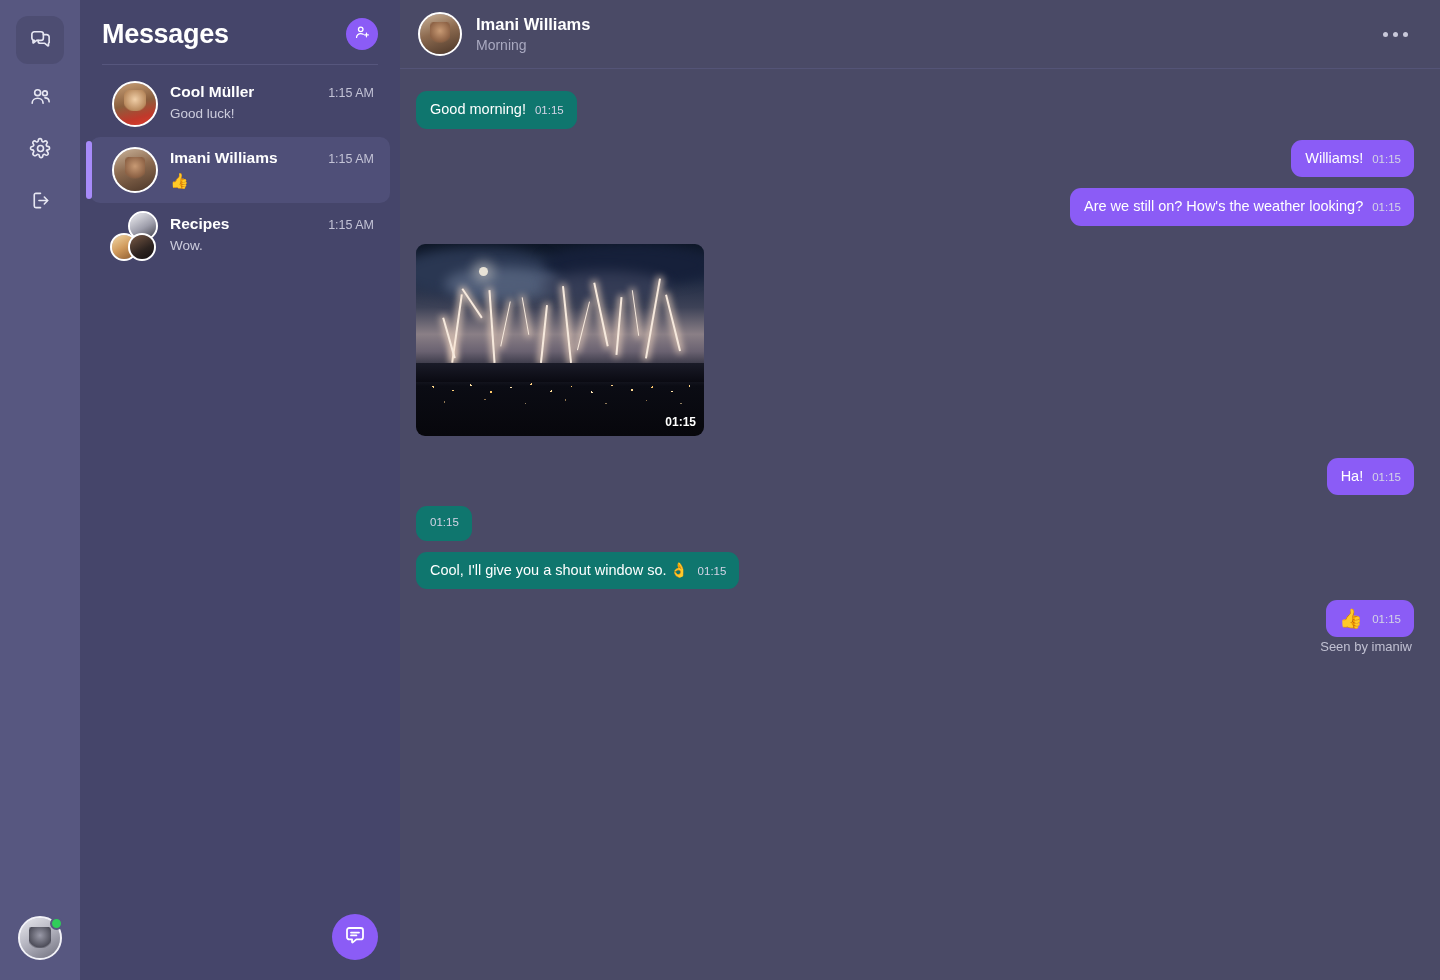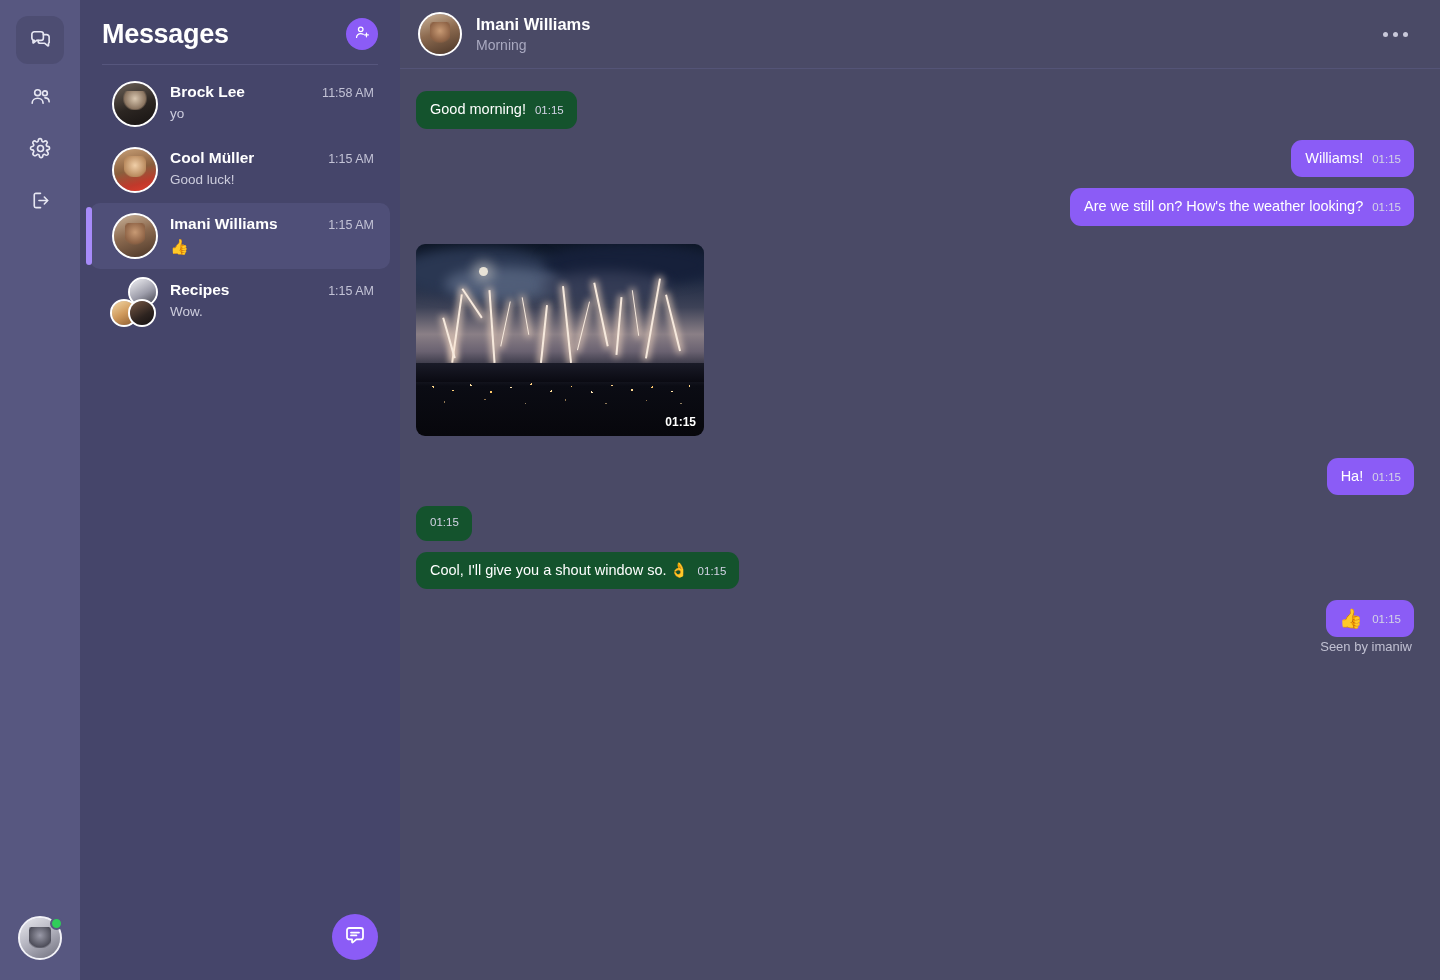--- a/index.html
+++ b/index.html
@@ -101,21 +101,21 @@
   .kebab i { width:5px; height:5px; border-radius:50%; background:#c9c9da; display:block; }
 
   .messages { flex:1; padding:22px 26px 0 16px; overflow:hidden; }
   .row { display:flex; margin-bottom:11px; }
   .row.out { justify-content:flex-end; }
   .bubble {
     display:inline-flex; align-items:flex-end; gap:9px;
     max-width:70%; padding:9px 13px 9px 14px; border-radius:11px;
     font-size:14.5px; line-height:1.35; color:#ffffff;
   }
-  .bubble.in  { background:#14532d; }
+  .bubble.in  { background:#0f766e; }
   .bubble.out { background:#8b5cf6; }
   .bubble .txt { white-space:pre-wrap; }
   .bubble .ts { font-size:11.5px; color:#d4d4e6; flex:0 0 auto; padding-bottom:1px; }
   .bubble.emoji-only .txt { font-size:19px; line-height:1; }
 
   .img-msg { position:relative; width:288px; border-radius:9px; overflow:hidden; }
   .img-msg .ts-badge {
     position:absolute; right:8px; bottom:7px; font-size:12px;
     color:#ffffff; font-weight:bold; text-shadow:0 1px 3px rgba(0,0,0,.8);
   }
@@ -267,32 +267,20 @@
               <path d="M3.6 19c0-3.2 2.6-5.4 5.9-5.4 1.3 0 2.5.35 3.5.95"></path>
               <path d="M17.6 12.8v5.2M15 15.4h5.2"></path>
             </svg>
         </span>
       </div>
     </div>
     <div class="divider"></div>
 
     <div>
 
-      <div class="conv">
-        <div class="conv-av">
-            <div class="av-art av-brock"></div>
-          </div>
-        <div class="conv-body">
-          <div class="conv-row1">
-            <span class="conv-name">Brock Lee</span>
-            <span class="conv-time">11:58 AM</span>
-          </div>
-          <div class="conv-prev">yo</div>
-        </div>
-      </div>
 
       <div class="conv">
         <div class="conv-av">
             <div class="av-art av-lucas"></div>
           </div>
         <div class="conv-body">
           <div class="conv-row1">
             <span class="conv-name">Cool Müller</span>
             <span class="conv-time">1:15 AM</span>
           </div>

